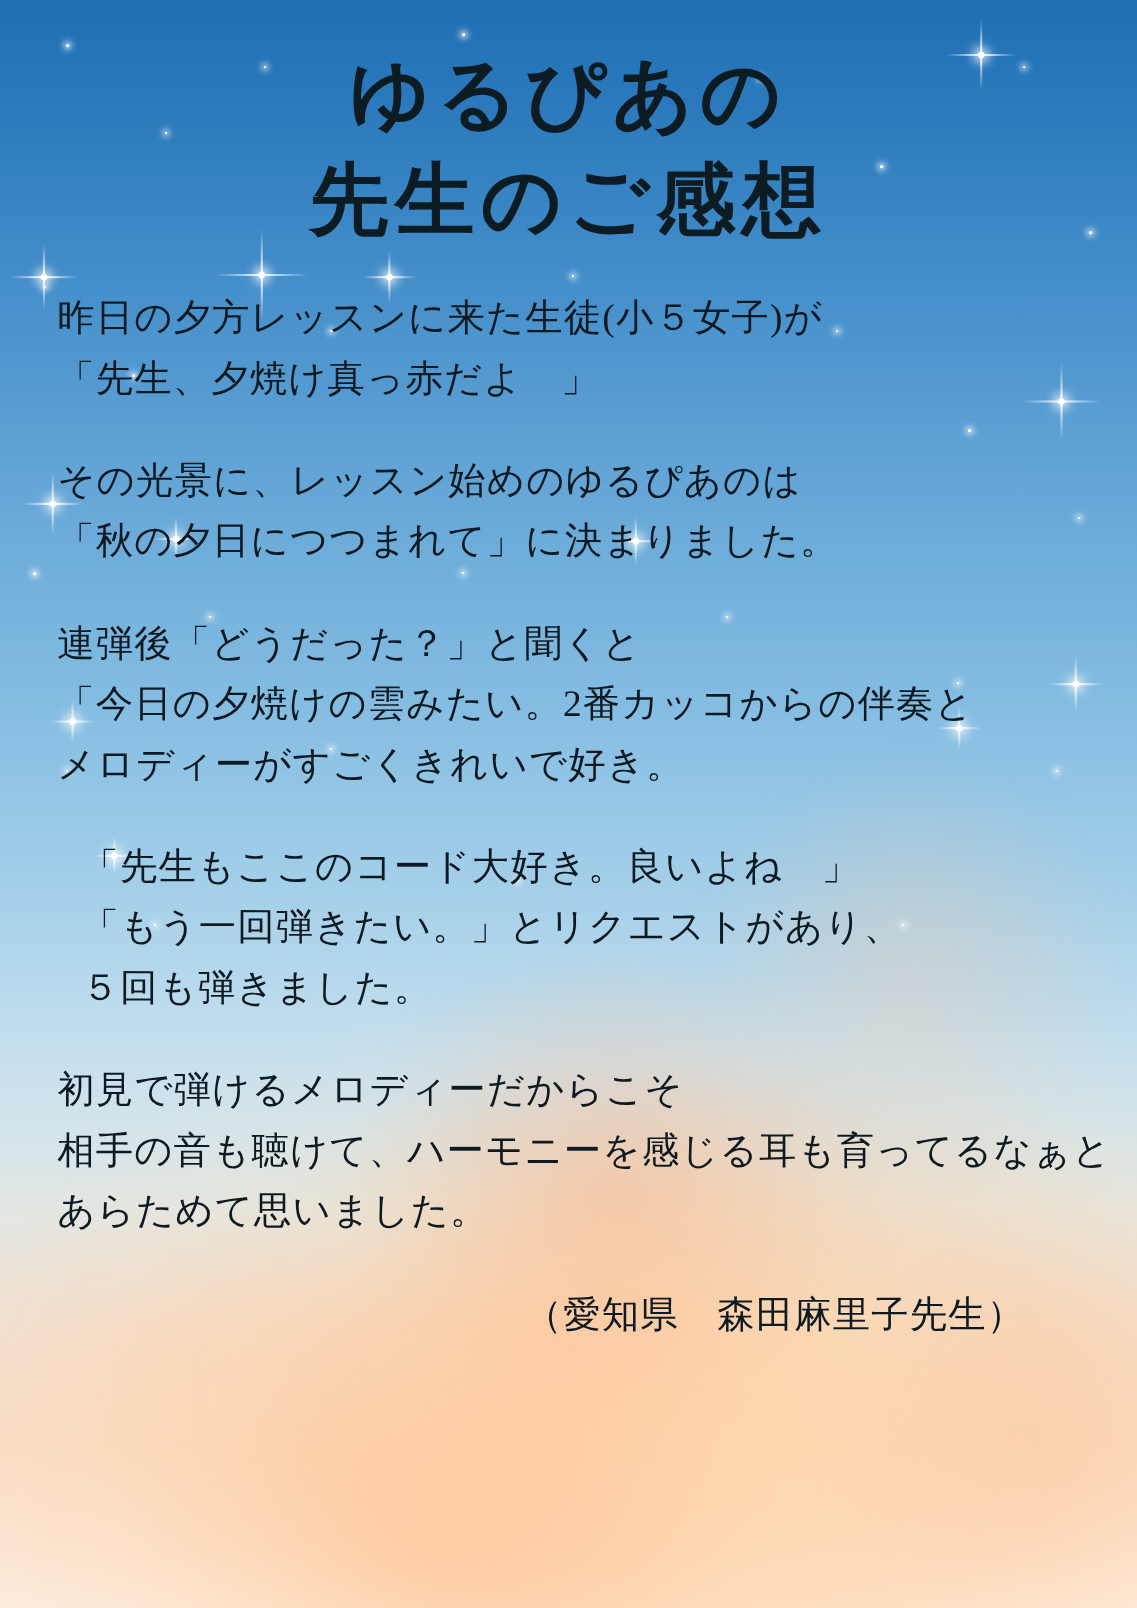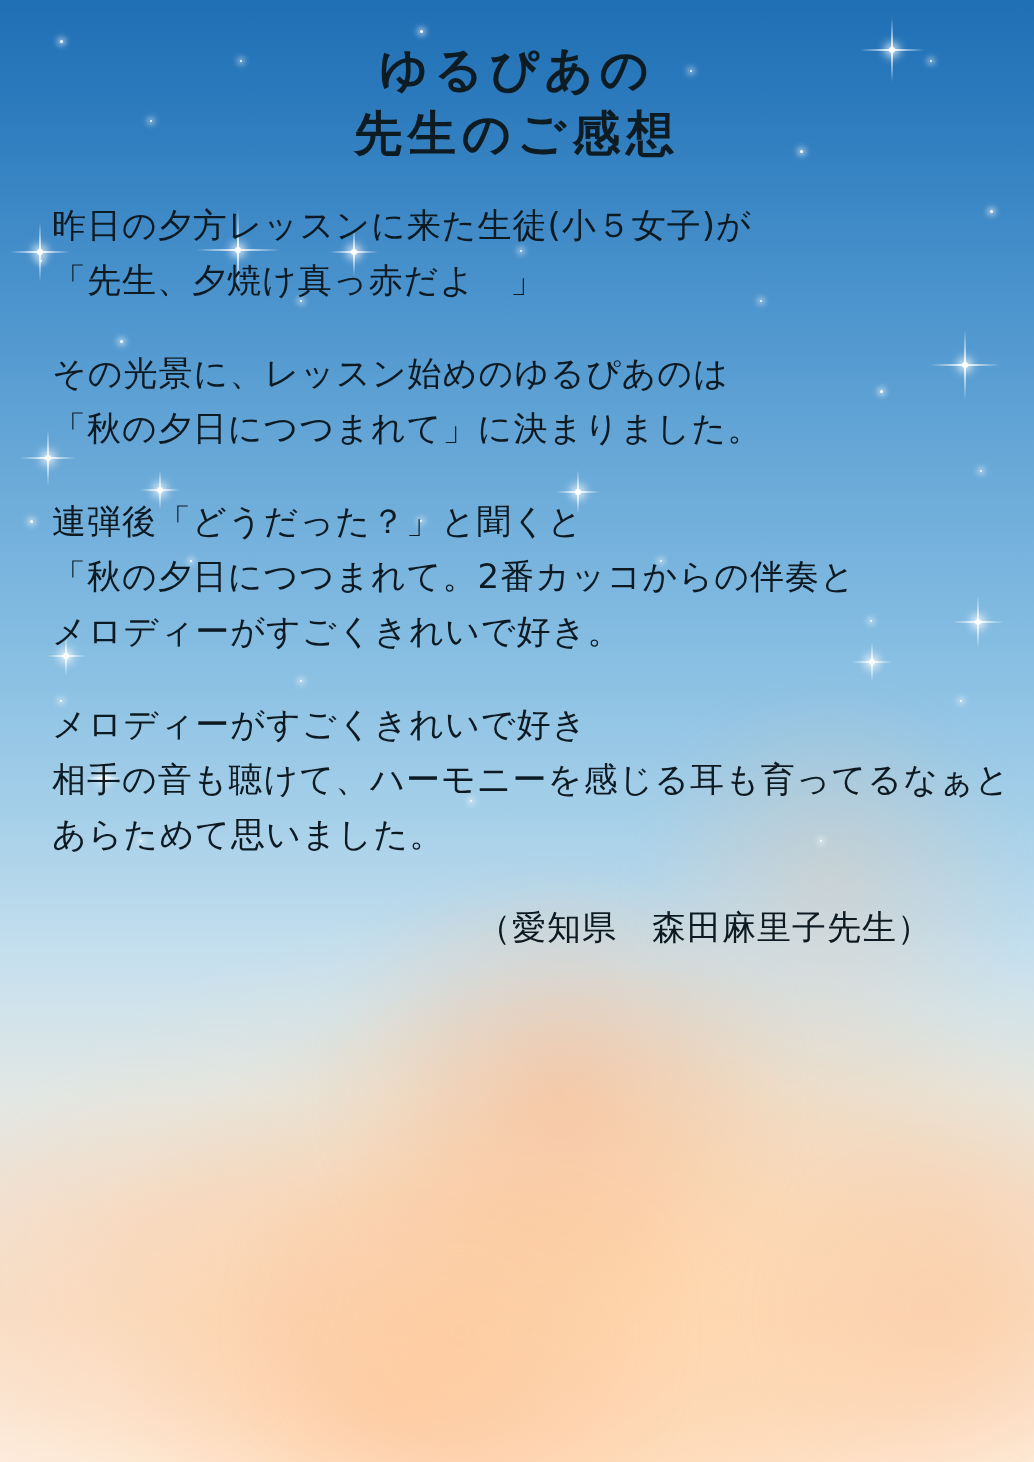--- a/index.html
+++ b/index.html
@@ -94,38 +94,38 @@
   }
 
   .title-block {
     text-align: center;
     padding-top: 38px;
     color: #101820;
   }
   .title-line {
     font-family: "DejaVu Sans", sans-serif;
     font-weight: 700;
-    font-size: 48px;
+    font-size: 72px;
     line-height: 1.33;
     letter-spacing: 6px;
     color: #0d1b22;
   }
 
   .body-text {
     margin: 32px 0 0 0;
     padding: 0 46px 0 52px;
     color: #0e1a22;
     font-size: 34px;
     line-height: 1.62;
     letter-spacing: 1px;
     font-weight: 500;
   }
   .para { margin: 0 0 38px 0; }
   .para:last-of-type { margin-bottom: 0; }
-  .line { white-space: pre; }
+  .line { white-space: pre; font-family: Liberation Serif, serif; }
   .indent-1 { padding-left: 22px; }
 
   .signature {
     margin-top: 34px;
     padding-right: 56px;
     text-align: right;
     font-size: 34px;
     letter-spacing: 1px;
     color: #0e1a22;
     font-weight: 500;
@@ -222,27 +222,32 @@
         <div class="line">「先生、夕焼け真っ赤だよ　」</div>
       </div>
 
       <div class="para">
         <div class="line">その光景に、レッスン始めのゆるぴあのは</div>
         <div class="line">「秋の夕日につつまれて」に決まりました。</div>
       </div>
 
       <div class="para">
         <div class="line">連弾後「どうだった？」と聞くと</div>
-        <div class="line">「秋の夕日につつまれて。2番カッコからの伴奏と</div>
+        <div class="line">「今日の夕焼けの雲みたい。2番カッコからの伴奏と</div>
         <div class="line">メロディーがすごくきれいで好き。</div>
       </div>
 
-
-      <div class="para">
-        <div class="line">メロディーがすごくきれいで好き</div>
+      <div class="para">
+        <div class="line indent-1">「先生もここのコード大好き。良いよね　」</div>
+        <div class="line indent-1">「もう一回弾きたい。」とリクエストがあり、</div>
+        <div class="line indent-1">５回も弾きました。</div>
+      </div>
+
+      <div class="para">
+        <div class="line">初見で弾けるメロディーだからこそ</div>
         <div class="line">相手の音も聴けて、ハーモニーを感じる耳も育ってるなぁと</div>
         <div class="line">あらためて思いました。</div>
       </div>
 
       <div class="signature">（愛知県　森田麻里子先生）</div>
     </div>
 
   </div>
 </div>
 

